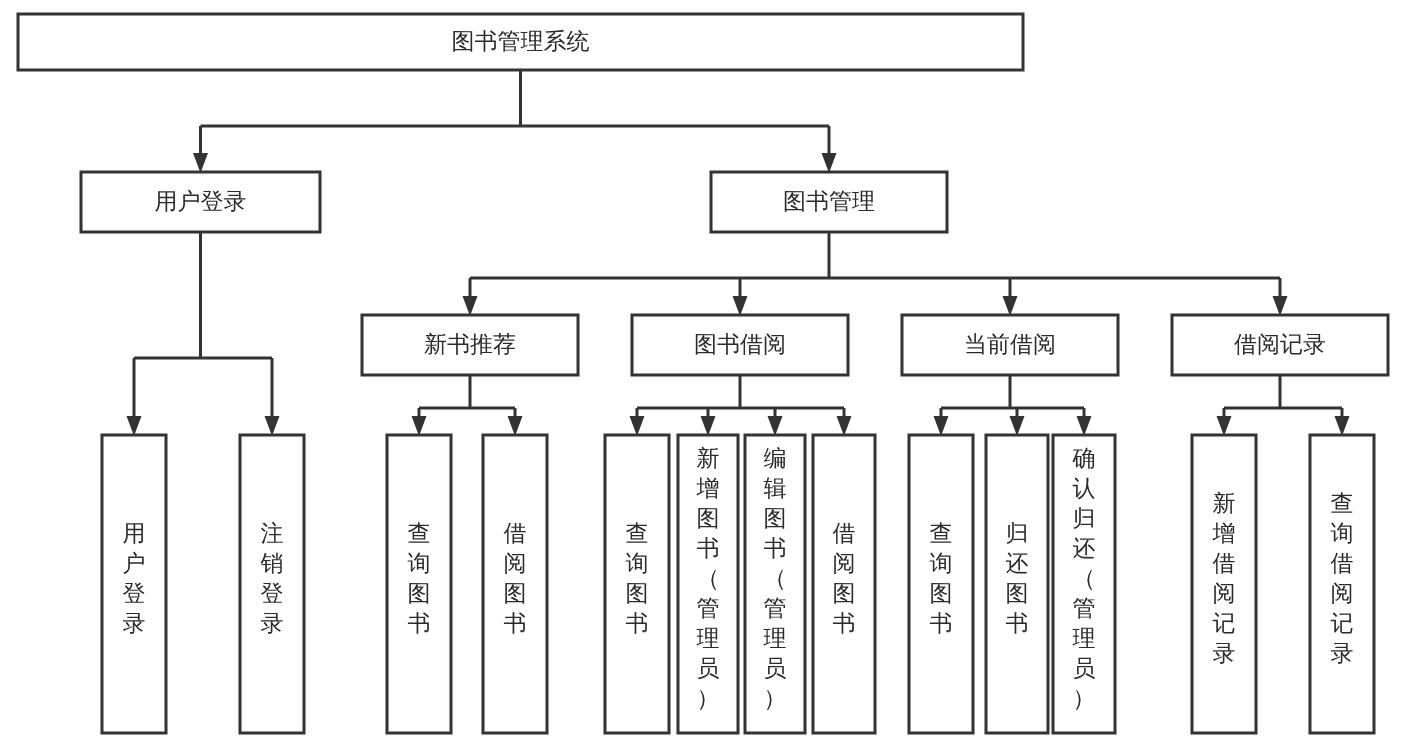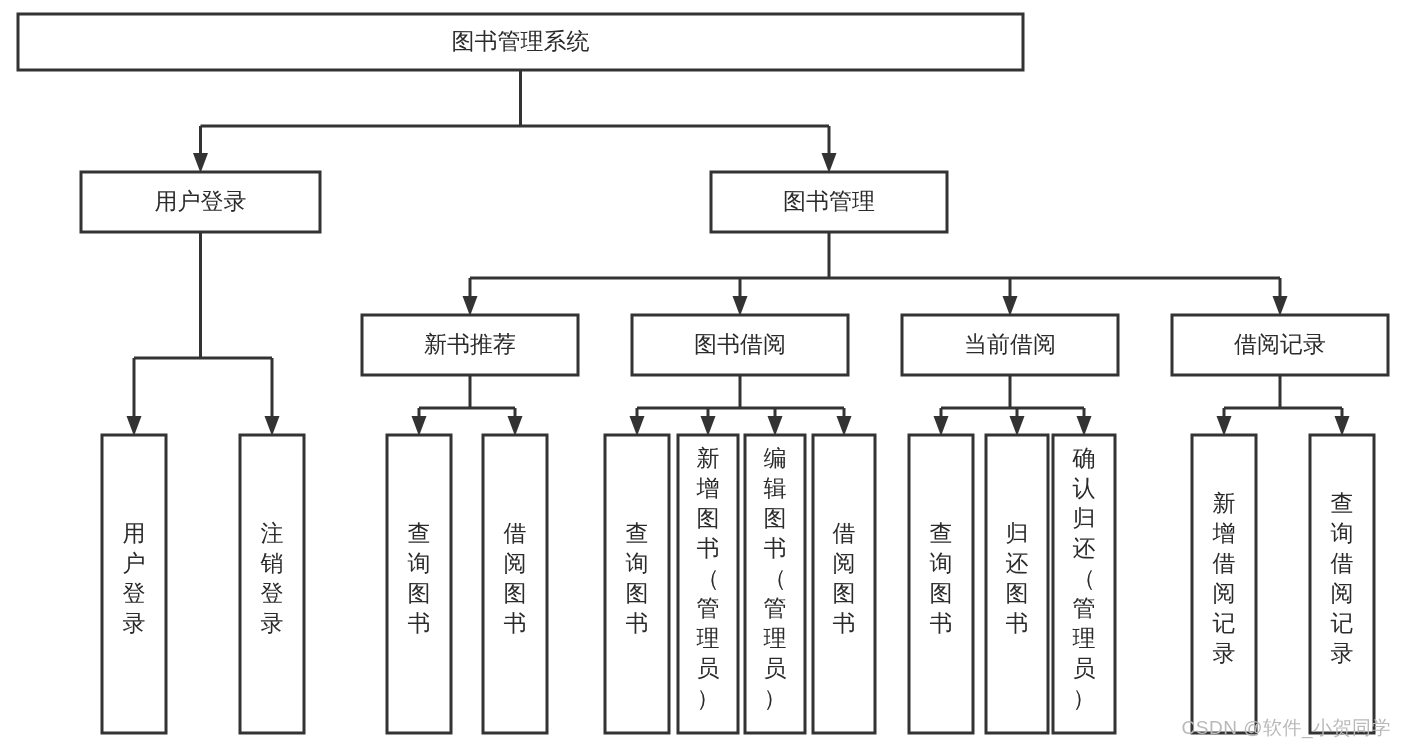--- a/index.html
+++ b/index.html
@@ -200,14 +200,13 @@
         <g>
           <rect x="1192" y="435" width="64" height="298" class="node-box"></rect>
           <text x="1224" class="node-label-vert"><tspan x="1224" y="511">新</tspan><tspan x="1224" y="541">增</tspan><tspan x="1224" y="571">借</tspan><tspan x="1224" y="601">阅</tspan><tspan x="1224" y="631">记</tspan><tspan x="1224" y="661">录</tspan></text>
         </g>
         <g>
           <rect x="1310" y="435" width="64" height="298" class="node-box"></rect>
           <text x="1342" class="node-label-vert"><tspan x="1342" y="511">查</tspan><tspan x="1342" y="541">询</tspan><tspan x="1342" y="571">借</tspan><tspan x="1342" y="601">阅</tspan><tspan x="1342" y="631">记</tspan><tspan x="1342" y="661">录</tspan></text>
         </g>
       </g>
   </svg>
-  <div class="watermark">CSDN @软件_小贺同学</div>
 </div>
 
 </body></html>

